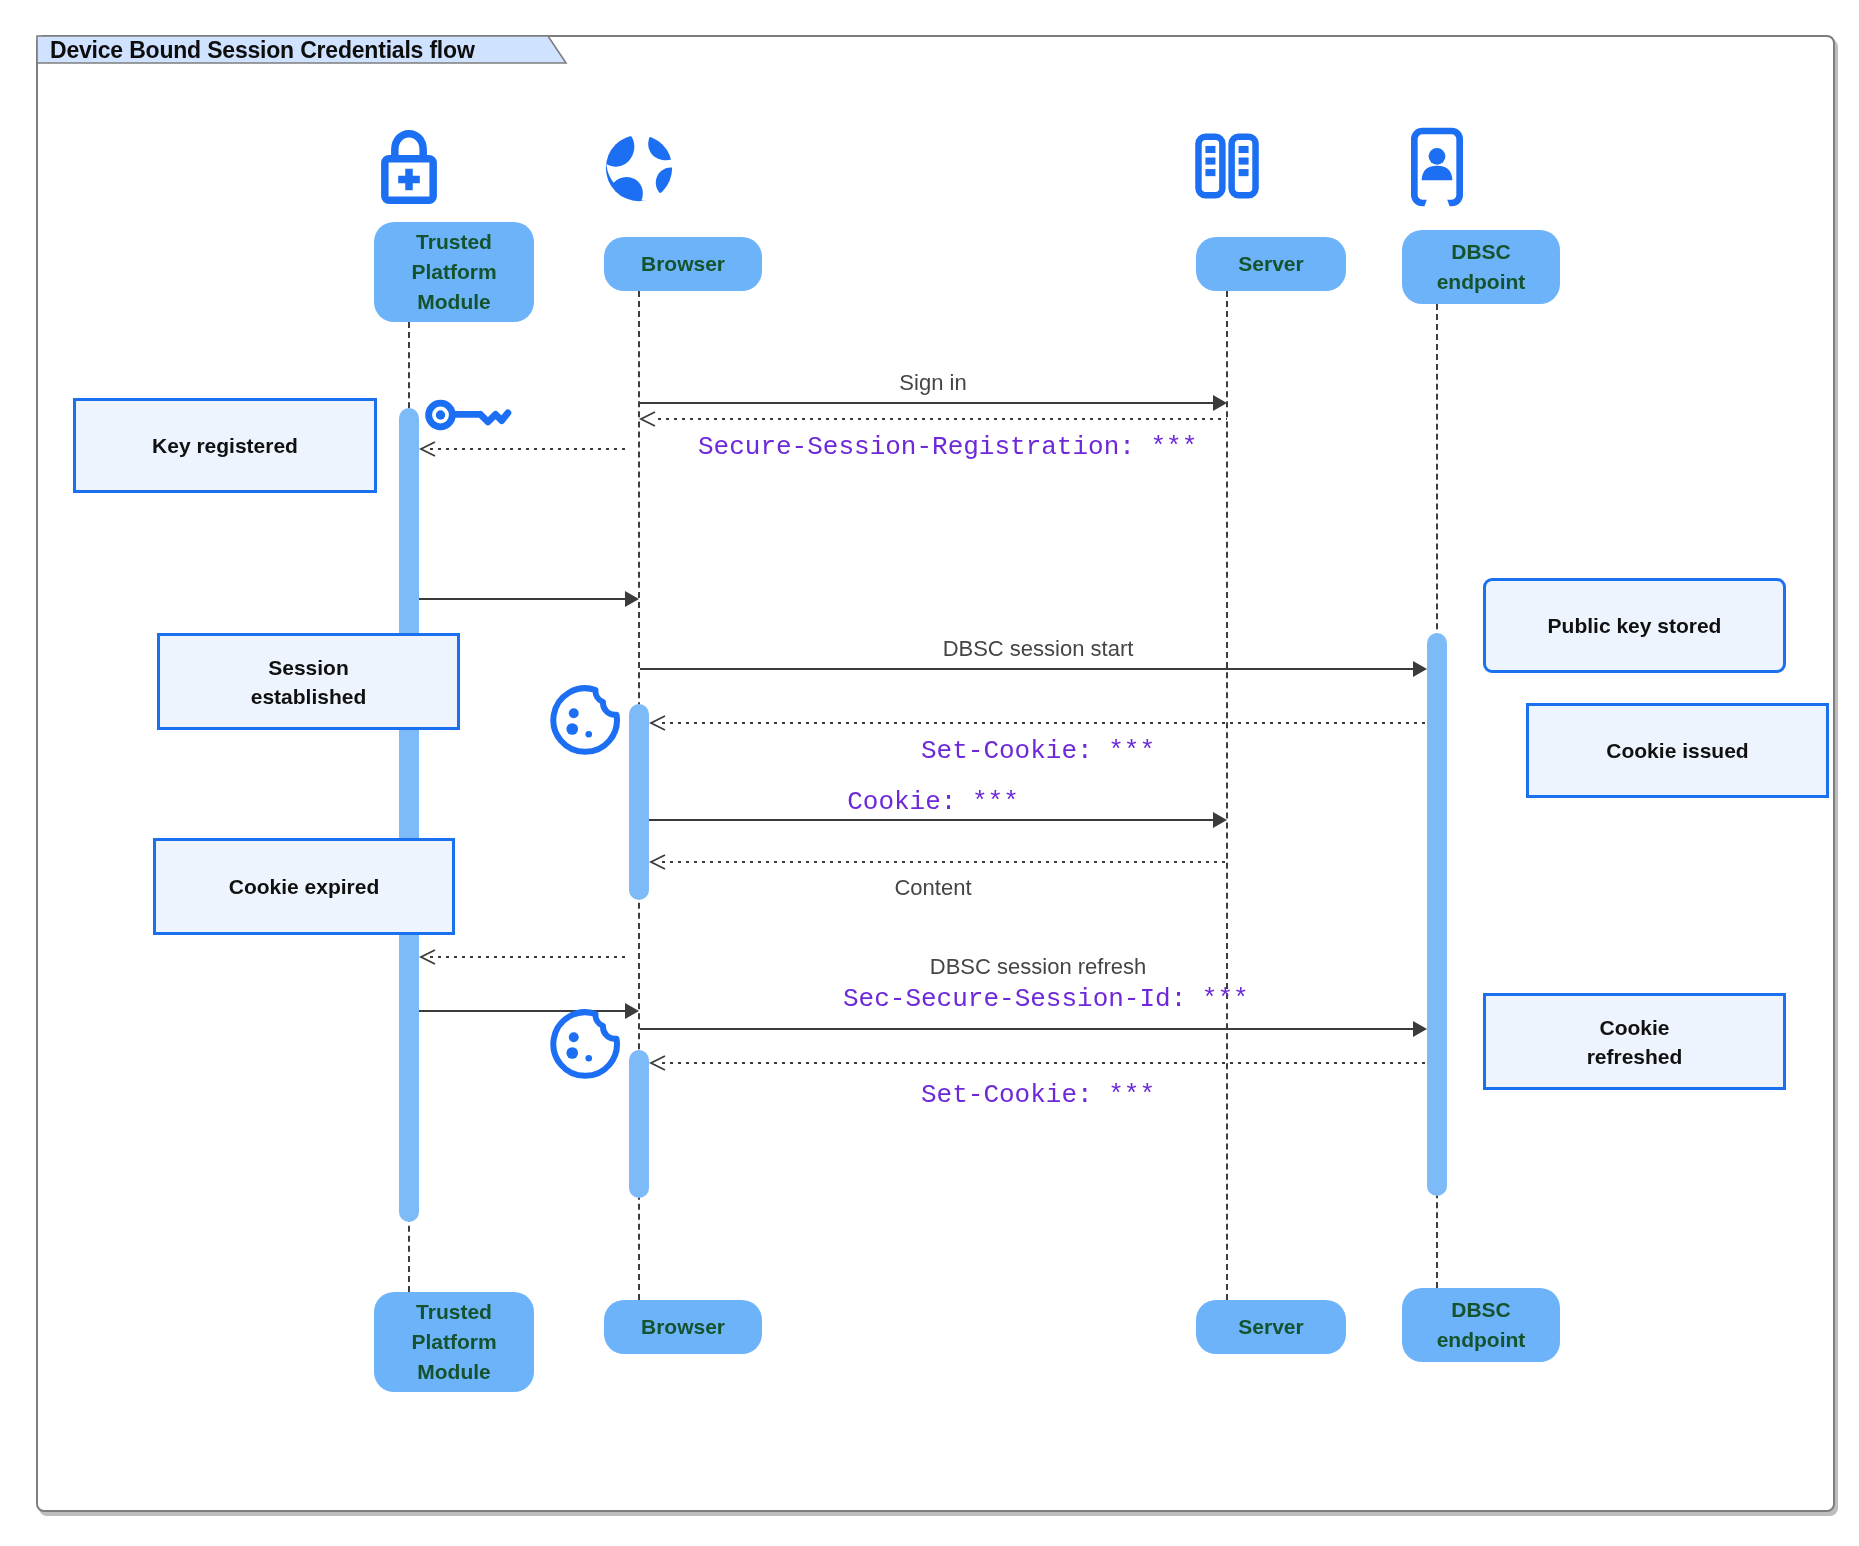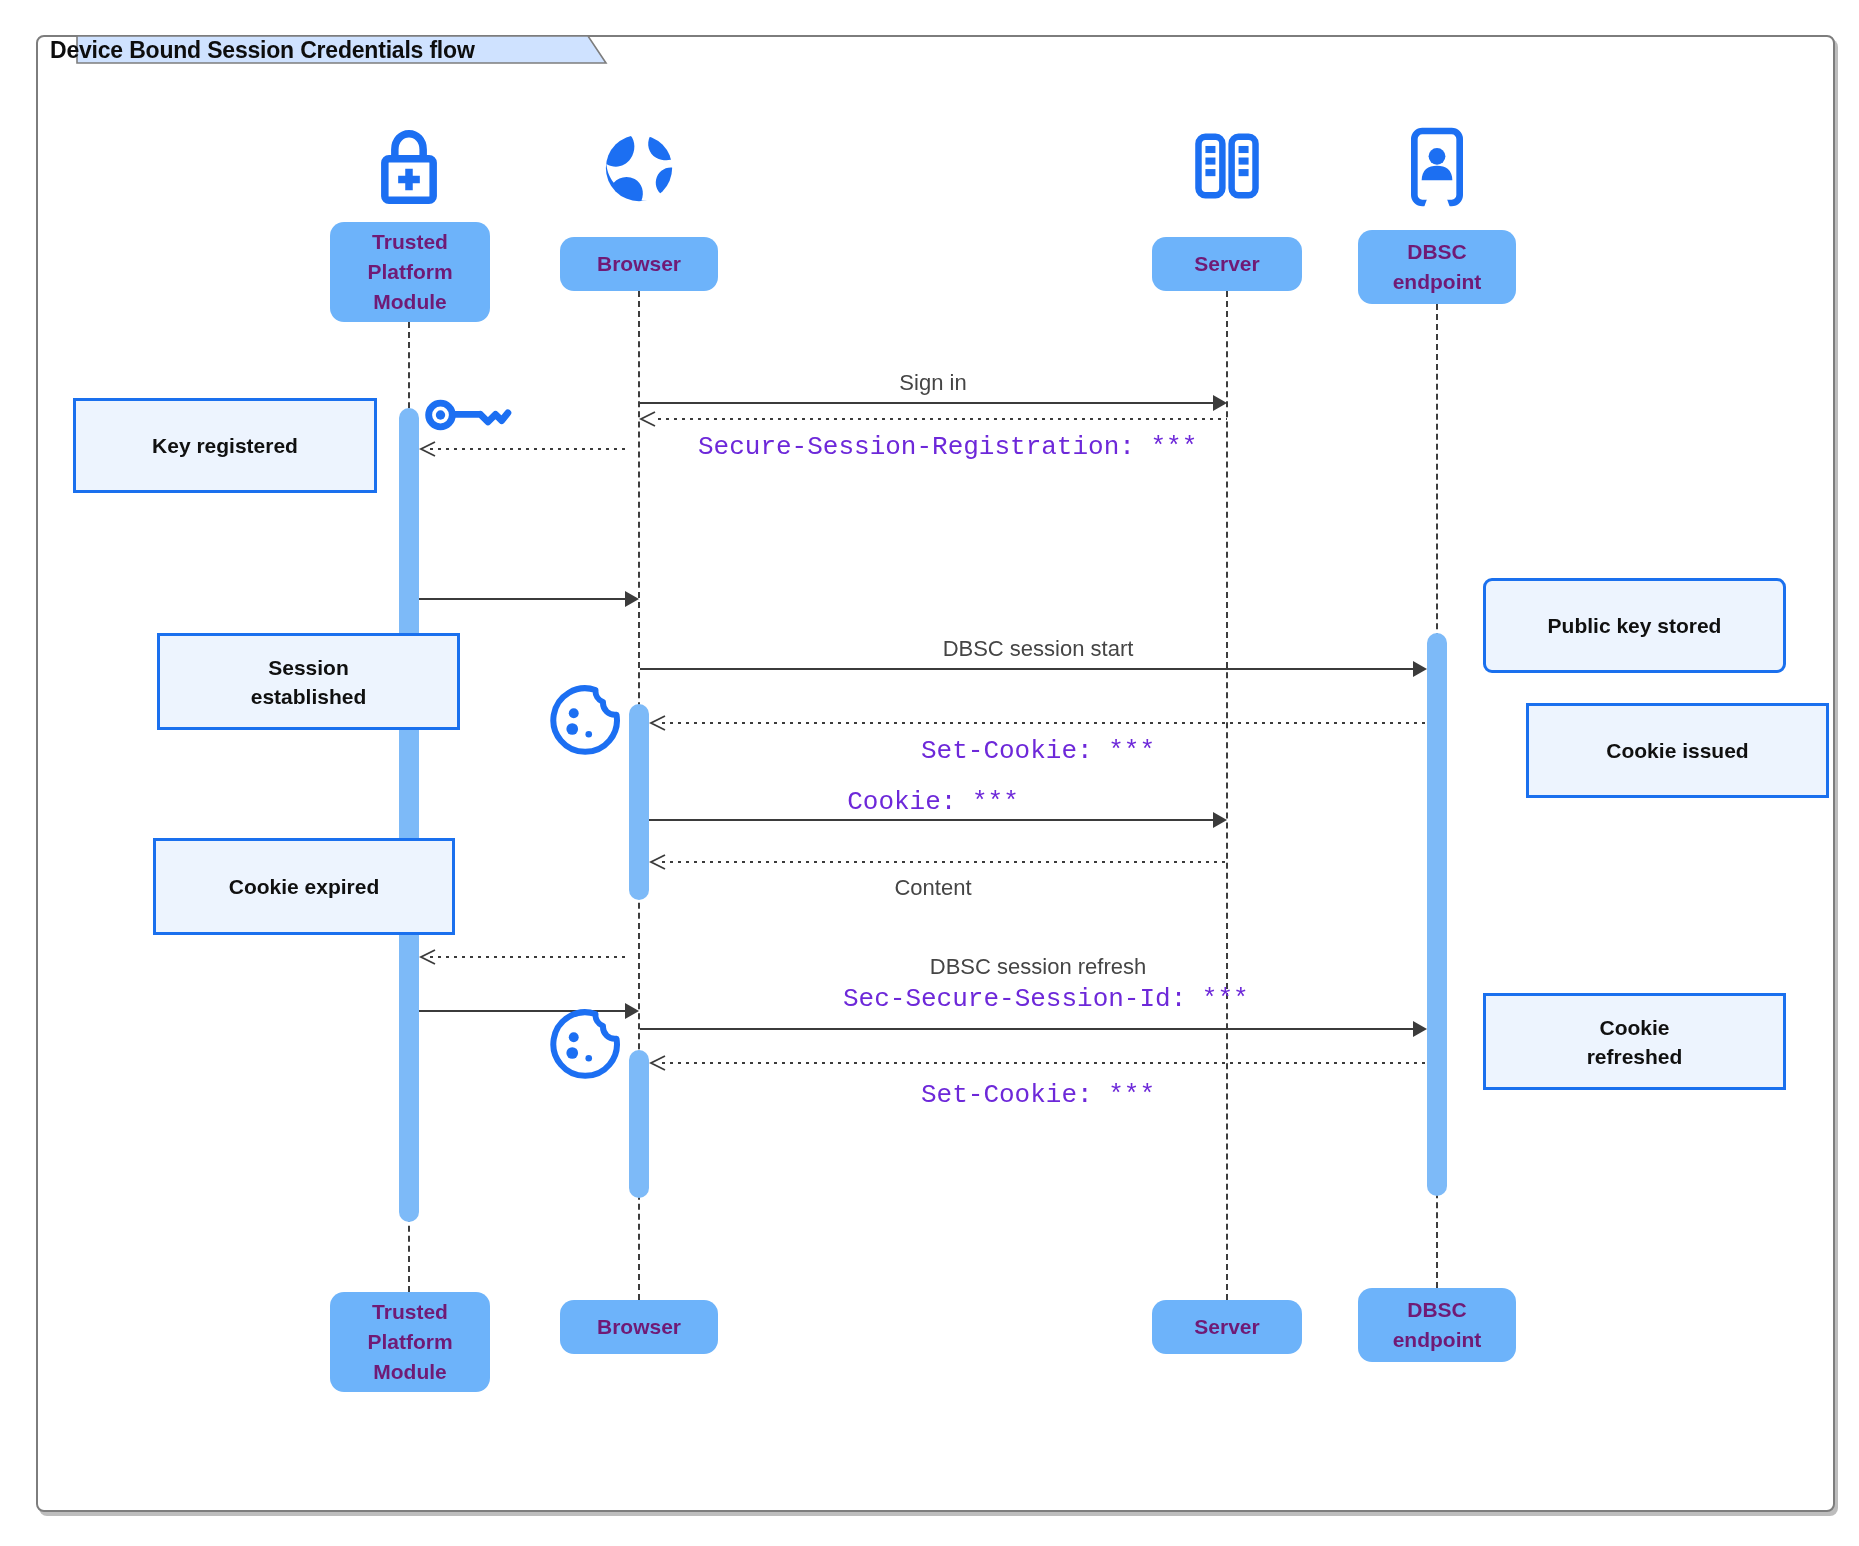--- a/index.html
+++ b/index.html
@@ -1,39 +1,39 @@
 <!DOCTYPE html>
 <html><head>
 <meta charset="utf-8">
 <style>
   html,body{margin:0;padding:0;background:#fff;}
   .canvas{position:relative;width:1859px;height:1546px;background:#fff;overflow:hidden;
           font-family:"Liberation Sans",sans-serif;}
   .frame{position:absolute;left:36px;top:35px;width:1795px;height:1473px;border:2px solid #7d7d7d;
          border-radius:8px;box-shadow:3px 4px 0 #bdbdbd;z-index:0;background:#fff;}
-  .title-tab{position:absolute;left:36px;top:35px;width:534px;height:30px;z-index:6;padding-left:40px;}
+  .title-tab{position:absolute;left:36px;top:35px;width:534px;height:30px;z-index:6;}
   .title-text{position:absolute;left:14px;top:2px;font-weight:bold;font-size:23px;color:#0d0d0d;
               white-space:nowrap;letter-spacing:-0.2px;}
   .lifeline{position:absolute;width:0;border-left:2px dashed #3d3d3d;z-index:1;}
   .bar{position:absolute;width:20px;border-radius:10px;background:#7dbaf8;z-index:2;}
   .solid-line{position:absolute;height:0;border-top:2px solid #3b3b3b;z-index:3;}
   .dotted-line{position:absolute;height:2px;z-index:3;
     background-image:repeating-linear-gradient(90deg,#3b3b3b 0 3.5px,transparent 3.5px 8px);}
   .head-r{position:absolute;width:0;height:0;border-top:8px solid transparent;
           border-bottom:8px solid transparent;border-left:14px solid #3b3b3b;z-index:3;}
   .chev{position:absolute;z-index:3;}
   .msg{position:absolute;text-align:center;font-size:22px;color:#454545;z-index:3;white-space:nowrap;}
   .msg.mono{font-family:Liberation Mono, monospace;font-size:26px;color:#6d28d9;}
   .note{position:absolute;background:#edf4fe;border:3px solid #1a70ee;display:flex;align-items:center;
         justify-content:center;text-align:center;font-weight:bold;font-size:21px;color:#101010;
         z-index:4;line-height:29px;}
   .wrap160{width:170px;}
-  .actor{position:absolute;background:#6db3fa;border-radius:14px;display:flex;align-items:center;
-         justify-content:center;text-align:center;font-weight:bold;font-size:21px;color:#701a75;
-         z-index:5;line-height:30px;}
+  .actor{position:absolute;background:#6db3fa;border-radius:20px;display:flex;align-items:center;
+         justify-content:center;text-align:center;font-weight:bold;font-size:21px;color:#14532d;
+         z-index:5;line-height:30px;margin-left:44px;}
   .wrap120{width:122px;}
   .icon{position:absolute;z-index:5;}
 </style>
 </head>
 <body>
 
 <div class="canvas">
 
   <div class="frame"></div>
 

